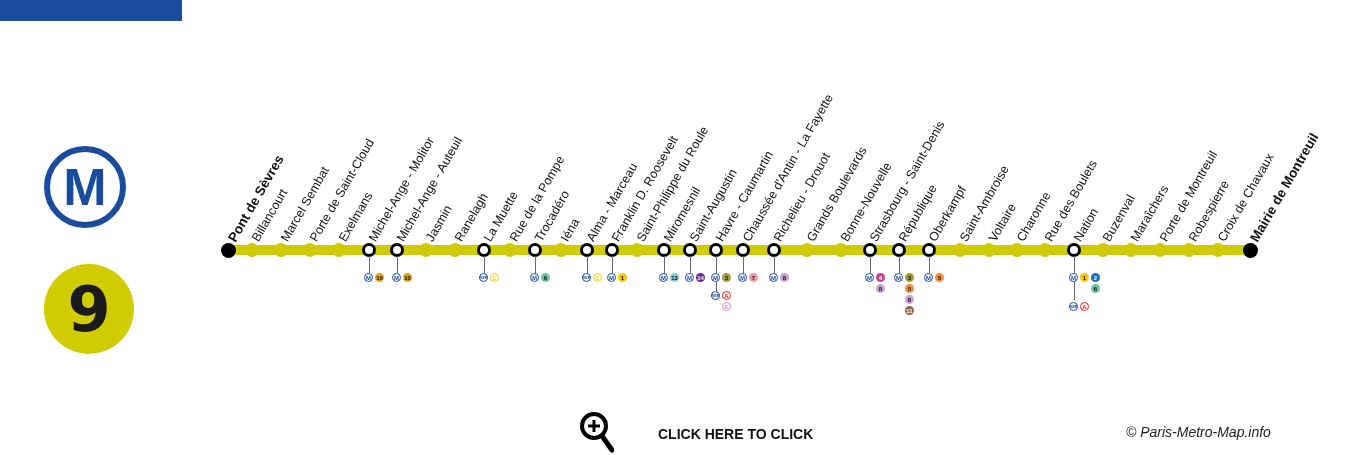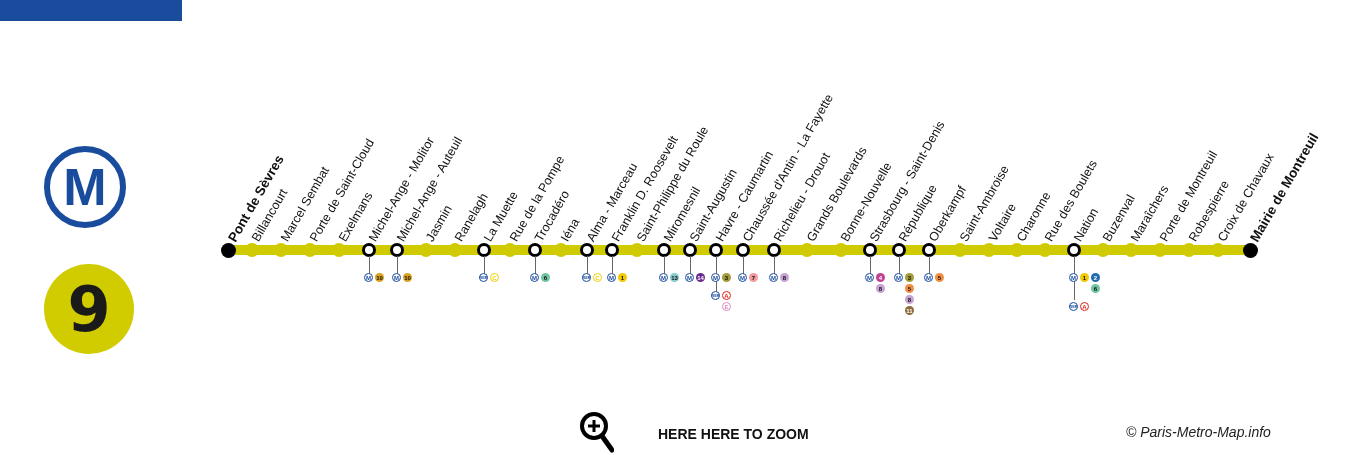--- a/index.html
+++ b/index.html
@@ -252,16 +252,16 @@
 
 <div class="zoom-btn">
   <span>
     <svg width="36" height="44" viewBox="0 0 36 44">
       <circle cx="16" cy="16" r="12" fill="none" stroke="#000" stroke-width="4"></circle>
       <line x1="16" y1="10" x2="16" y2="22" stroke="#000" stroke-width="3"></line>
       <line x1="10" y1="16" x2="22" y2="16" stroke="#000" stroke-width="3"></line>
       <line x1="24" y1="26" x2="34" y2="40" stroke="#000" stroke-width="5" stroke-linecap="round"></line>
     </svg>
   </span>
-  <span class="zoom-text">HERE HERE TO ZOOM</span>
+  <span class="zoom-text">CLICK HERE TO CLICK</span>
 </div>
 
 <div class="copyright">© Paris-Metro-Map.info</div>
 
 </body></html>

